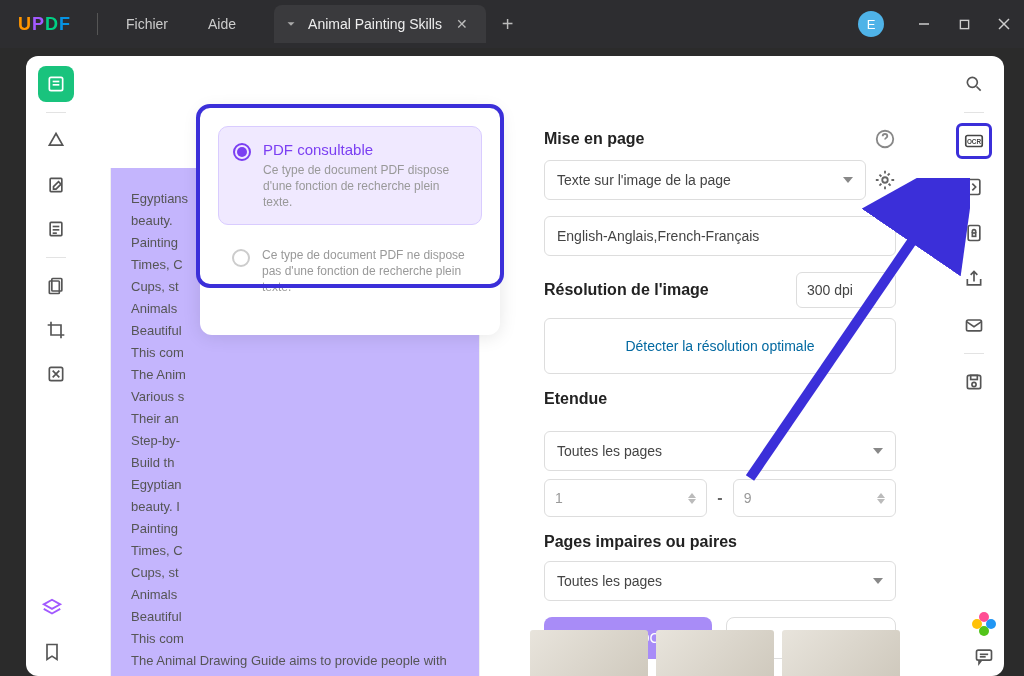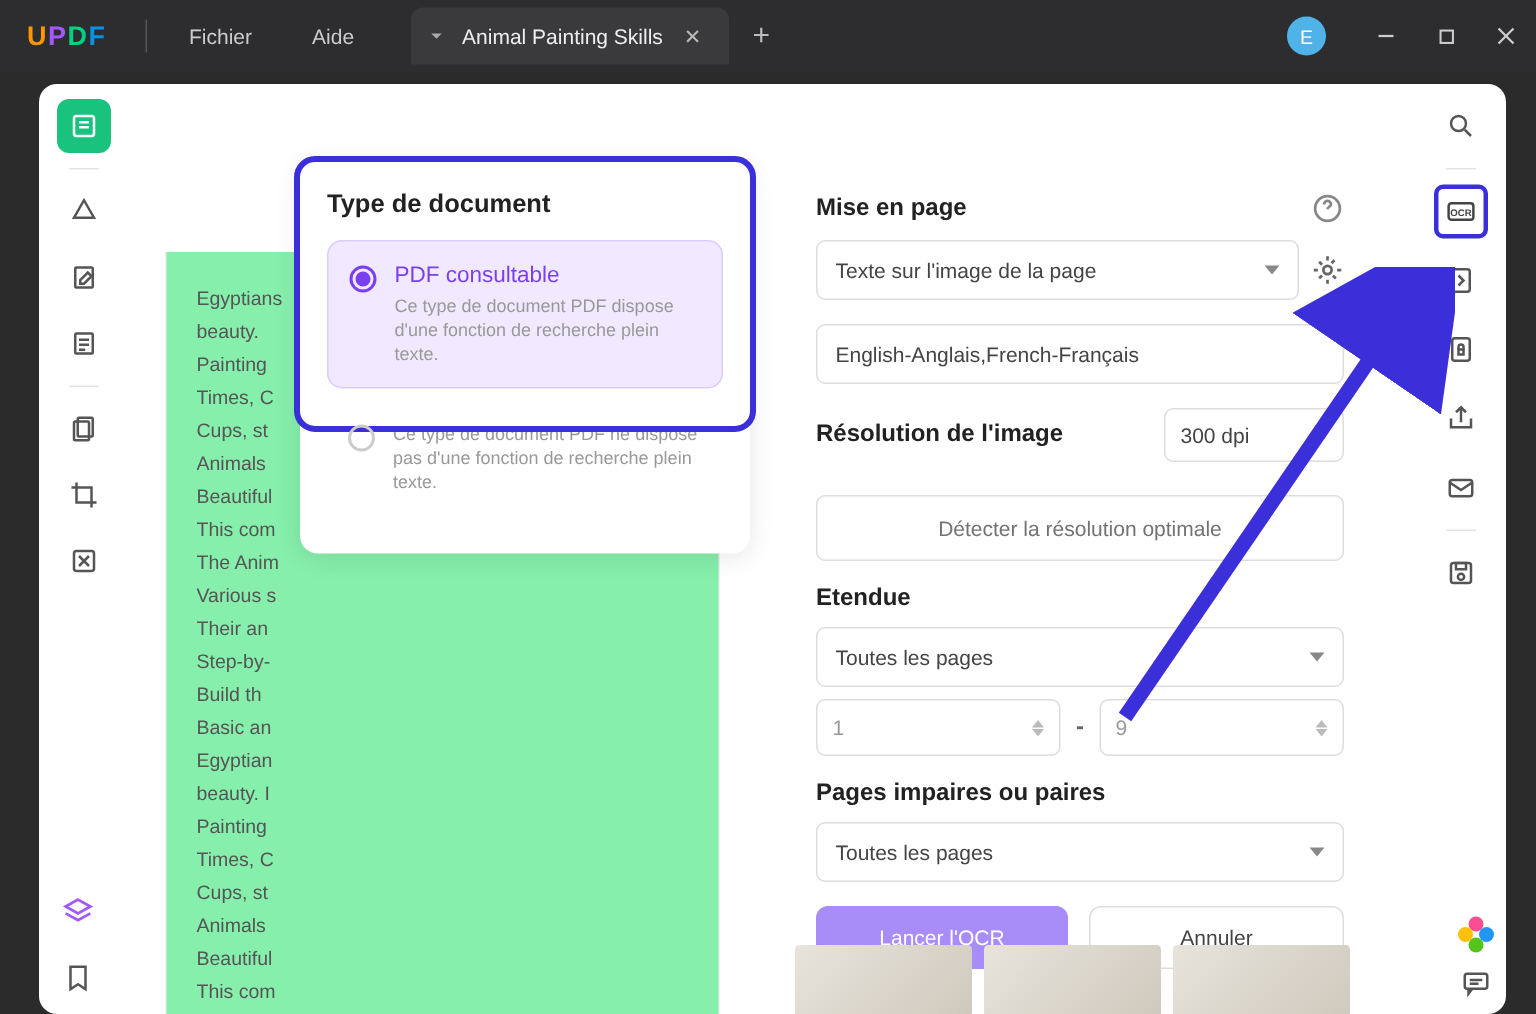--- a/index.html
+++ b/index.html
@@ -28,21 +28,21 @@
 .rail-sep { width: 20px; height: 1px; background: #e3e3e3; margin: 2px 0; }
 
 .right-rail { position: absolute; top: 8px; right: 28px; width: 44px; display: flex; flex-direction: column; align-items: center; gap: 10px; padding-top: 10px; }
 .right-rail .iconbtn { width: 36px; height: 36px; display: flex; align-items: center; justify-content: center; color: #555; cursor: pointer; border-radius: 6px; }
 .ocr-btn { border: 3px solid #3b2fd9; border-radius: 6px; }
 .right-sep { width: 20px; height: 1px; background: #e3e3e3; }
 
 .bottom-left { position: absolute; left: 34px; bottom: 6px; display: flex; flex-direction: column; gap: 8px; align-items: center; }
 .bottom-right { position: absolute; right: 28px; bottom: 6px; display: flex; flex-direction: column; gap: 10px; align-items: center; }
 
-.doc-bg { position: absolute; left: 110px; top: 120px; width: 370px; bottom: 0; background: #86efac; padding: 20px; color: #555; font-size: 13px; line-height: 22px; overflow: hidden; border: 1px solid #f0f0f0; border-top: none; border-bottom: none;}
+.doc-bg { position: absolute; left: 110px; top: 120px; width: 370px; bottom: 0; background: #c4b5fd; padding: 20px; color: #555; font-size: 13px; line-height: 22px; overflow: hidden; border: 1px solid #f0f0f0; border-top: none; border-bottom: none;}
 .doc-bg div { white-space: nowrap; overflow: hidden; }
 
 .panel-left { position: absolute; left: 200px; top: 60px; width: 300px; background: #fff; border-radius: 12px; box-shadow: 0 2px 18px rgba(0,0,0,0.10); padding: 18px; }
 .panel-title { font-size: 17px; font-weight: 600; color: #222; margin-bottom: 14px; }
 .opt { padding: 14px; border-radius: 10px; display: flex; gap: 12px; margin-bottom: 8px; cursor: pointer; }
 .opt.sel { background: #f0e9ff; border: 1px solid #d9ccff; }
 .opt .radio { width: 18px; height: 18px; border-radius: 50%; border: 2px solid #9f8fd8; flex-shrink: 0; margin-top: 2px; position: relative; }
 .opt.sel .radio { border-color: #7b3ff2; }
 .opt.sel .radio::after { content:''; position:absolute; top:2px; left:2px; width:10px; height:10px; background:#7b3ff2; border-radius:50%; }
 .opt .radio.empty { border-color: #ccc; }
@@ -54,22 +54,22 @@
 .panel-right { position: absolute; left: 520px; top: 60px; width: 400px; background: #fff; border-radius: 12px; padding: 20px 24px; box-shadow: none; }
 .pr-row { margin-bottom: 16px; }
 .pr-header { display: flex; align-items: center; justify-content: space-between; margin-bottom: 10px; gap: 36px; }
 .pr-label { font-size: 16px; font-weight: 600; color: #222; }
 .pr-help { width: 22px; height: 22px; color: #888; cursor: pointer; }
 .pr-select { display: flex; align-items: center; gap: 8px; }
 .sel-box { flex: 1; height: 40px; border: 1px solid #ddd; border-radius: 6px; display: flex; align-items: center; justify-content: space-between; padding: 0 12px; font-size: 14px; color: #444; cursor: pointer; background: #fff; }
 .gear { width: 22px; height: 22px; color: #666; cursor: pointer; }
 .lang-box { height: 40px; border: 1px solid #ddd; border-radius: 6px; display: flex; align-items: center; padding: 0 12px; font-size: 14px; color: #444; background: #fff; }
 .res-row { display: flex; align-items: center; justify-content: space-between; }
-.dpi-sel { width: 120px; height: 36px; border: 1px solid #ddd; border-radius: 6px; display: flex; align-items: center; justify-content: space-between; padding: 0 10px; font-size: 14px; color: #444; cursor: pointer; }
-.detect-btn { height: 44px; border: 1px solid #ddd; border-radius: 6px; display:flex; align-items:center; justify-content:center; font-size: 14px; color: #737373; cursor: pointer; margin-top: 22px; }
+.dpi-sel { width: 100px; height: 36px; border: 1px solid #ddd; border-radius: 6px; display: flex; align-items: center; justify-content: space-between; padding: 0 10px; font-size: 14px; color: #444; cursor: pointer; }
+.detect-btn { height: 56px; border: 1px solid #ddd; border-radius: 6px; display:flex; align-items:center; justify-content:center; font-size: 14px; color: #0369a1; cursor: pointer; margin-top: 10px; }
 .range-row { display: flex; align-items: center; gap: 10px; margin-top: 8px; }
 .num-box { flex: 1; height: 38px; border: 1px solid #ddd; border-radius: 6px; display: flex; align-items: center; justify-content: space-between; padding: 0 10px; font-size: 14px; color: #999; }
 .range-dash { color: #666; font-weight: bold; }
 .spin { display:flex; flex-direction:column; gap:1px; }
 .spin span { width:0; height:0; border-left:4px solid transparent; border-right:4px solid transparent; }
 .spin .up { border-bottom: 5px solid #bbb; }
 .spin .down { border-top: 5px solid #bbb; }
 .chev { width:0; height:0; border-left:5px solid transparent; border-right:5px solid transparent; border-top:6px solid #888; }
 .action-row { display: flex; gap: 14px; margin-top: 14px; }
 .btn { flex: 1; height: 42px; border-radius: 8px; display:flex; align-items:center; justify-content:center; font-size: 14px; cursor: pointer; }
@@ -132,21 +132,20 @@
       <div>Times, C</div>
       <div>Cups, st</div>
       <div>Animals</div>
       <div>Beautiful</div>
       <div>This com</div>
       <div>The Anim</div>
       <div>Various s</div>
       <div>Their an</div>
       <div>Step-by-</div>
       <div>Build th</div>
-      <div>Basic an</div>
       <div>Egyptian</div>
       <div>beauty. I</div>
       <div>Painting</div>
       <div>Times, C</div>
       <div>Cups, st</div>
       <div>Animals</div>
       <div>Beautiful</div>
       <div>This com</div>
       <div>The Animal Drawing Guide aims to provide people with</div>
     </div>
@@ -266,21 +265,20 @@
     <div class="iconbtn" style="color:#555"><svg width="20" height="20" viewBox="0 0 24 24" fill="none" stroke="currentColor" stroke-width="2">
           <rect x="3" y="5" width="18" height="12" rx="2"></rect>
           <path d="M9 17l-3 4v-4"></path>
           <line x1="7" y1="10" x2="17" y2="10"></line>
           <line x1="7" y1="13" x2="14" y2="13"></line>
         </svg></div>
   </div>
 
   <div class="panel-left">
     <div class="left-hi"></div>
-    <div class="panel-title">Type de document</div>
     <div class="opt sel">
       <div class="radio"></div>
       <div>
         <div class="opt-title">PDF consultable</div>
         <div class="opt-desc">Ce type de document PDF dispose d'une fonction de recherche plein texte.</div>
       </div>
     </div>
     <div class="opt">
       <div class="radio empty"></div>
       <div>
@@ -321,21 +319,21 @@
         <div class="pr-label">Résolution de l'image</div>
         <div class="dpi-sel">
           <span>300 dpi</span>
           <span class="chev"></span>
         </div>
       </div>
       <div class="detect-btn">Détecter la résolution optimale</div>
     </div>
 
     <div class="pr-row">
-      <div class="pr-label" style="margin-bottom:10px">Etendue</div>
+      <div class="pr-label" style="margin-bottom:23px">Etendue</div>
       <div class="sel-box">
         <span>Toutes les pages</span>
         <span class="chev"></span>
       </div>
       <div class="range-row">
         <div class="num-box">
           <span>1</span>
           <div class="spin">
               <span class="up"></span>
               <span class="down"></span>

